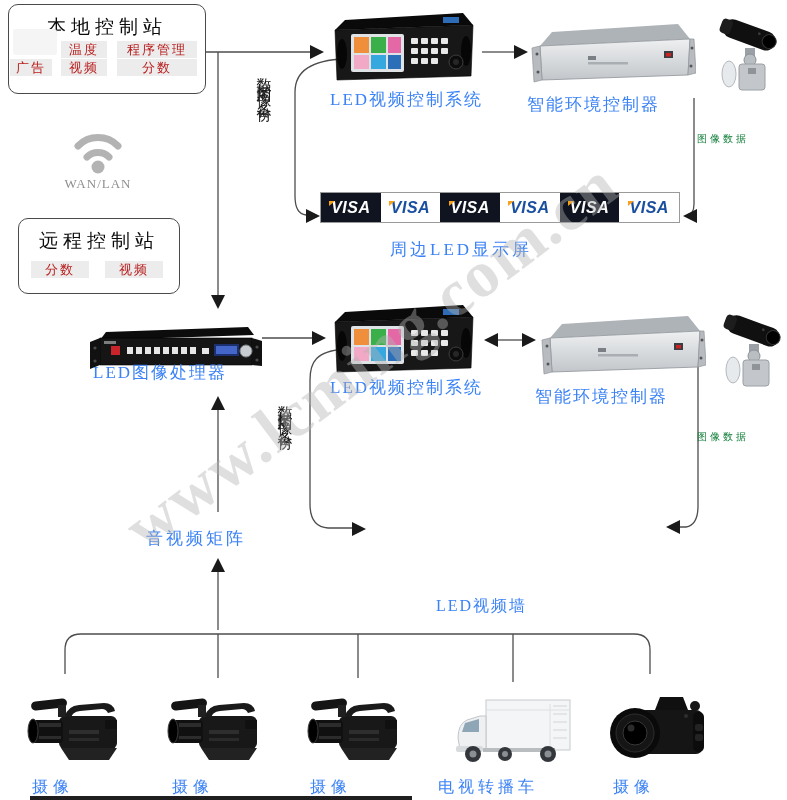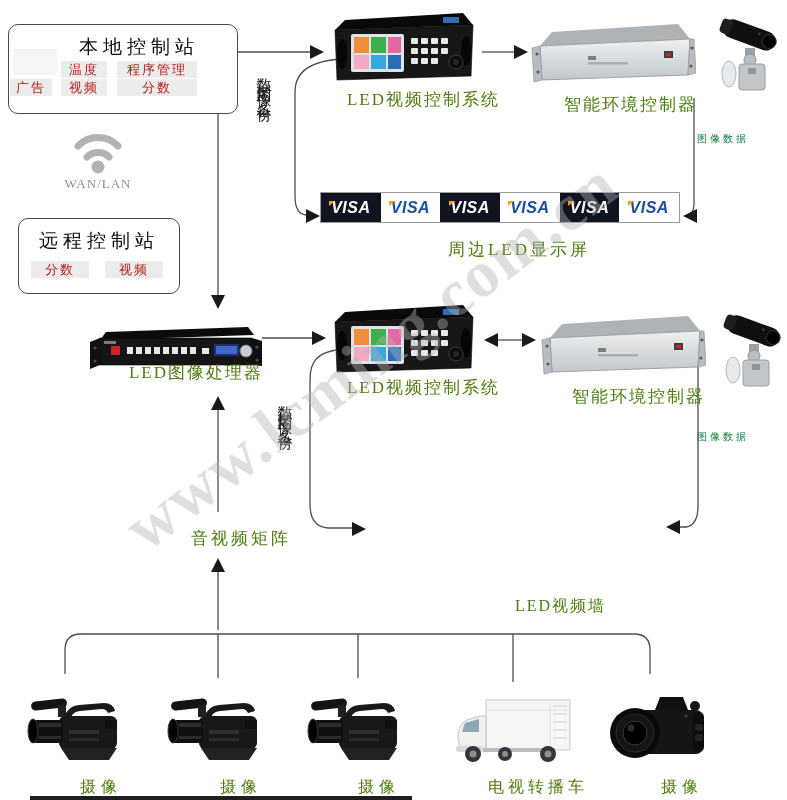--- a/index.html
+++ b/index.html
@@ -5,21 +5,21 @@
   html,body{margin:0;padding:0;background:#fff;}
   .canvas{position:relative;width:787px;height:800px;background:#ffffff;overflow:hidden;
           font-family:"Liberation Serif","DejaVu Serif",serif;color:#111;}
   
   .station-box{position:absolute;background:#fff;border:1.6px solid #4a4a4a;border-radius:10px;z-index:3;}
   .station-title{text-align:center;font-size:19px;letter-spacing:5px;color:#0c0c0c;margin-top:9px;}
   .chip{position:absolute;background:#ececec;color:#b91c1c;font-size:13px;letter-spacing:2px;
         text-align:center;line-height:17px;height:17px;z-index:4;}
   .erased{position:absolute;background:#f5f5f5;border-radius:3px;}
   
-  .dev-label{position:absolute;font-size:17px;letter-spacing:2px;text-align:right;color:#4d7c0f;z-index:6;}
+  .dev-label{position:absolute;font-size:17px;letter-spacing:2px;text-align:left;color:#3b82f6;z-index:6;}
   .small-label{position:absolute;font-size:10px;letter-spacing:3px;color:#15803d;z-index:6;}
   .vtext{position:absolute;writing-mode:vertical-rl;text-orientation:upright;font-size:15px;
          letter-spacing:5px;color:#1a1a1a;line-height:1;z-index:6;}
   .netlabel{position:absolute;font-family:"Liberation Sans","DejaVu Sans",sans-serif;
             font-size:13px;color:#8f8f8f;letter-spacing:1px;text-align:center;z-index:3;}
   
   .visa-strip{position:absolute;left:320px;top:192px;width:360px;height:31px;display:flex;
               border:1px solid #9a9a9a;box-sizing:border-box;background:#be185d;z-index:5;}
   .visa-panel{flex:1;display:flex;align-items:center;justify-content:center;
               font-family:"Liberation Sans","DejaVu Sans",sans-serif;
@@ -71,21 +71,21 @@
       <polygon points="312,331 312,345 326,338"></polygon>
       <polygon points="498,333 498,347 484,340"></polygon>
       <polygon points="522,333 522,347 536,340"></polygon>
       <polygon points="352,522 352,536 366,529"></polygon>
       <polygon points="680,520 680,534 666,527"></polygon>
       <polygon points="211,410 225,410 218,396"></polygon>
       <polygon points="211,572 225,572 218,558"></polygon>
     </g>
   </svg>
 
-  <div class="station-box" style="left:8px;top:24px;width:196px;height:88px;padding-left:32px;">
+  <div class="station-box" style="left:8px;top:4px;width:196px;height:88px;">
     <div class="station-title">本地控制站</div>
     <div class="erased" style="left:4px;top:24px;width:44px;height:26px;"></div>
     <div class="chip" style="left:52px;top:36px;width:46px;">温度</div>
     <div class="chip" style="left:108px;top:36px;width:80px;">程序管理</div>
     <div class="chip" style="left:1px;top:54px;width:42px;">广告</div>
     <div class="chip" style="left:52px;top:54px;width:46px;">视频</div>
     <div class="chip" style="left:108px;top:54px;width:80px;">分数</div>
   </div>
 
   <svg class="device" style="left:65px;top:116px;" width="66" height="58">

